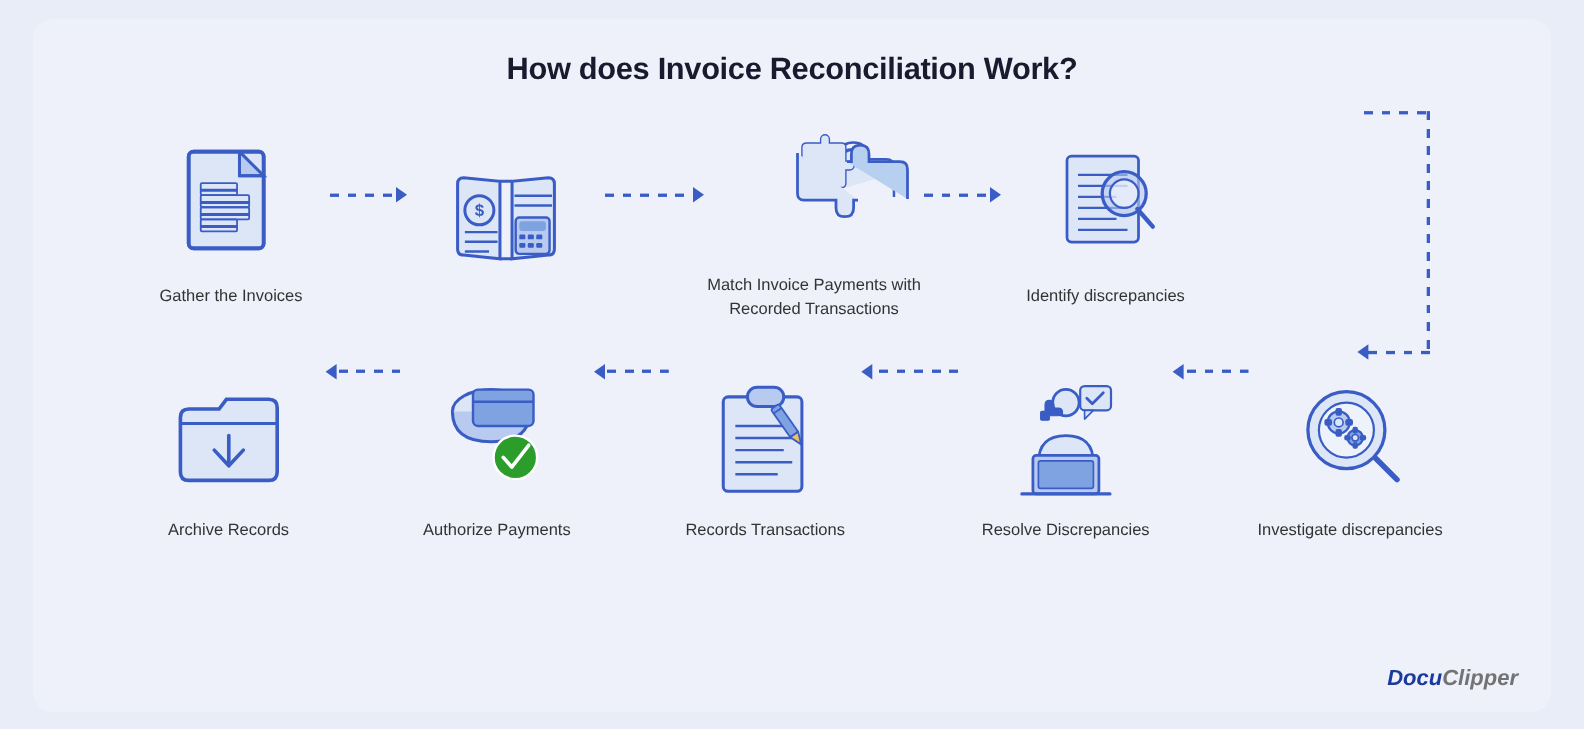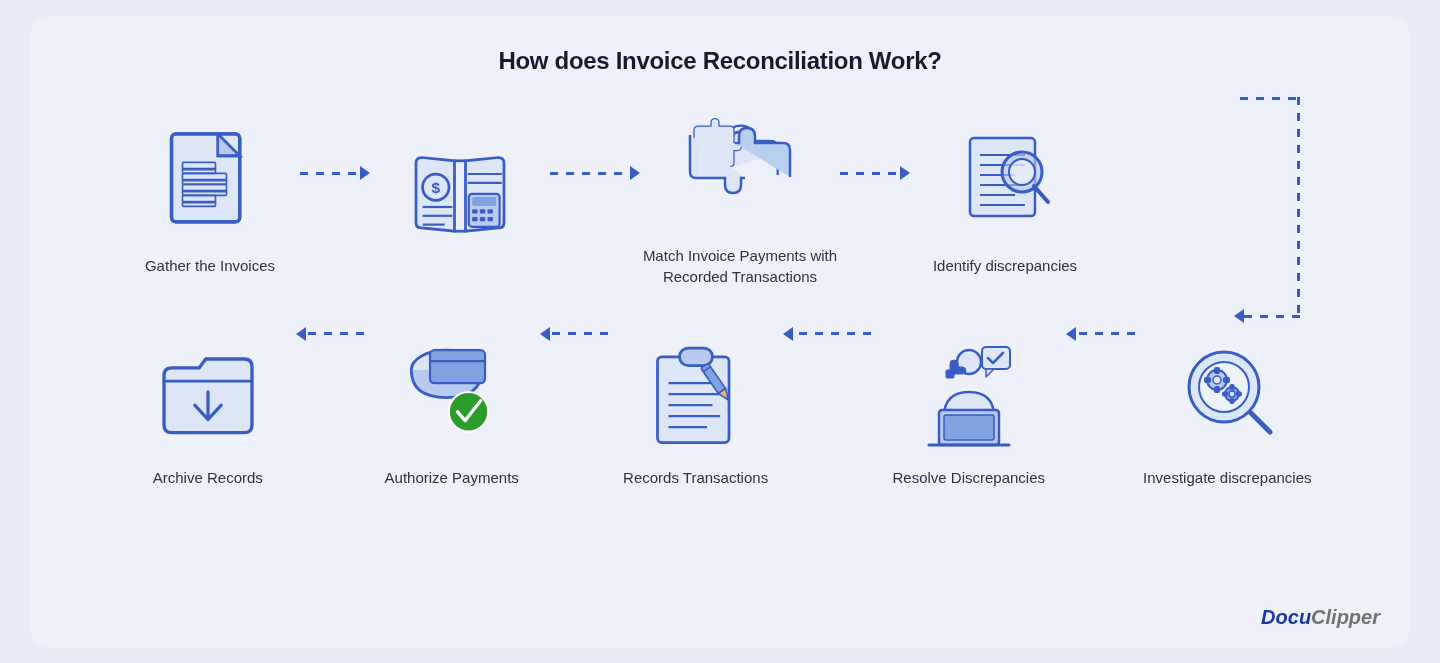--- a/index.html
+++ b/index.html
@@ -16,21 +16,21 @@
     .container {
       background: #eef1fa;
       border-radius: 18px;
       width: 1380px;
       height: 630px;
       padding: 30px 40px;
       position: relative;
     }
     .title {
       text-align: center;
-      font-size: 24px;
+      font-size: 28px;
       font-weight: 800;
       color: #1a1a2e;
       margin-bottom: 30px;
       letter-spacing: -0.3px;
     }
     .step {
       display: flex;
       flex-direction: column;
       align-items: center;
       width: 180px;
@@ -67,21 +67,21 @@
     }
     .top-row, .bottom-row {
       display: flex;
       align-items: center;
     }
     .top-row {
       justify-content: flex-start;
       padding-left: 30px;
     }
     .bottom-row {
-      justify-content: flex-end;
+      justify-content: center;
       padding-left: 30px;
       flex-direction: row-reverse;
       padding-right: 30px;
       padding-left: 0;
     }
     .arr-r {
       width: 0; height: 0;
       border-top: 7px solid transparent;
       border-bottom: 7px solid transparent;
       border-left: 10px solid #3a5cc5;
@@ -192,21 +192,21 @@
             <line x1="57" y1="38" x2="88" y2="38" stroke="#3a5cc5" stroke-width="2"></line>
           </svg>
         </div>
       </div>
 
       <div class="h-connector-wide">
         <div style="flex:1;height:3px;background:repeating-linear-gradient(to right,#3a5cc5 0,#3a5cc5 8px,transparent 8px,transparent 16px);margin-bottom:45px;"></div>
         <div class="arr-r" style="margin-bottom:45px;"></div>
       </div>
 
-      <div class="step" style="width:200px;">
+      <div class="step" style="width:200px;align-items:flex-end;">
         <div class="icon-box">
           <svg viewBox="0 0 110 100">
 
             <path d="M20,55 L20,35 Q20,28 28,28 L45,28 L45,22 Q45,12 55,12 Q65,12 65,22 L65,28 L80,28 Q88,28 88,35" fill="#dce6f7" stroke="#3a5cc5" stroke-width="3"></path>
 
             <path d="M15,50 L15,20 Q15,12 23,12 L50,12 L50,5 Q50,-5 62,-5 Q74,-5 74,5 L74,12 L95,12 Q103,12 103,20 L103,50" fill="none" stroke="#3a5cc5" stroke-width="2.5" transform="translate(0,10) scale(0.9)"></path>
 
             <g transform="translate(5,5)">
 
               <path d="M8,45 C8,45 8,25 8,20 C8,15 12,12 17,12 L42,12 L42,5 C42,0 46,-3 50,-3 C54,-3 58,0 58,5 L58,12 L80,12 C85,12 88,15 88,20 L88,45 L95,45 C100,45 103,49 103,53 C103,57 100,61 95,61 L88,61 L88,85 C88,90 85,93 80,93 L58,93 L58,99 C58,104 54,107 50,107" fill="#dce6f7" stroke="#3a5cc5" stroke-width="2.5" transform="scale(0.5) translate(0,-10)"></path>

